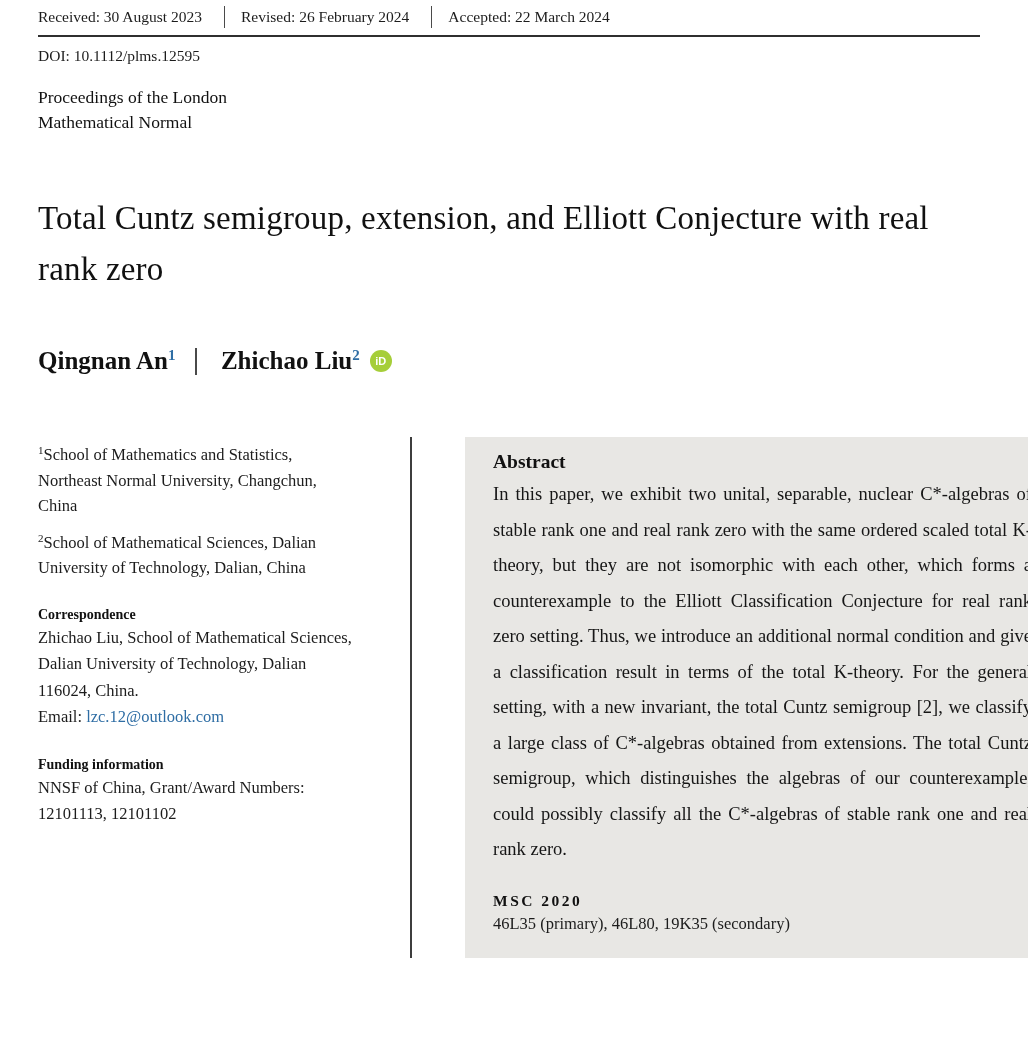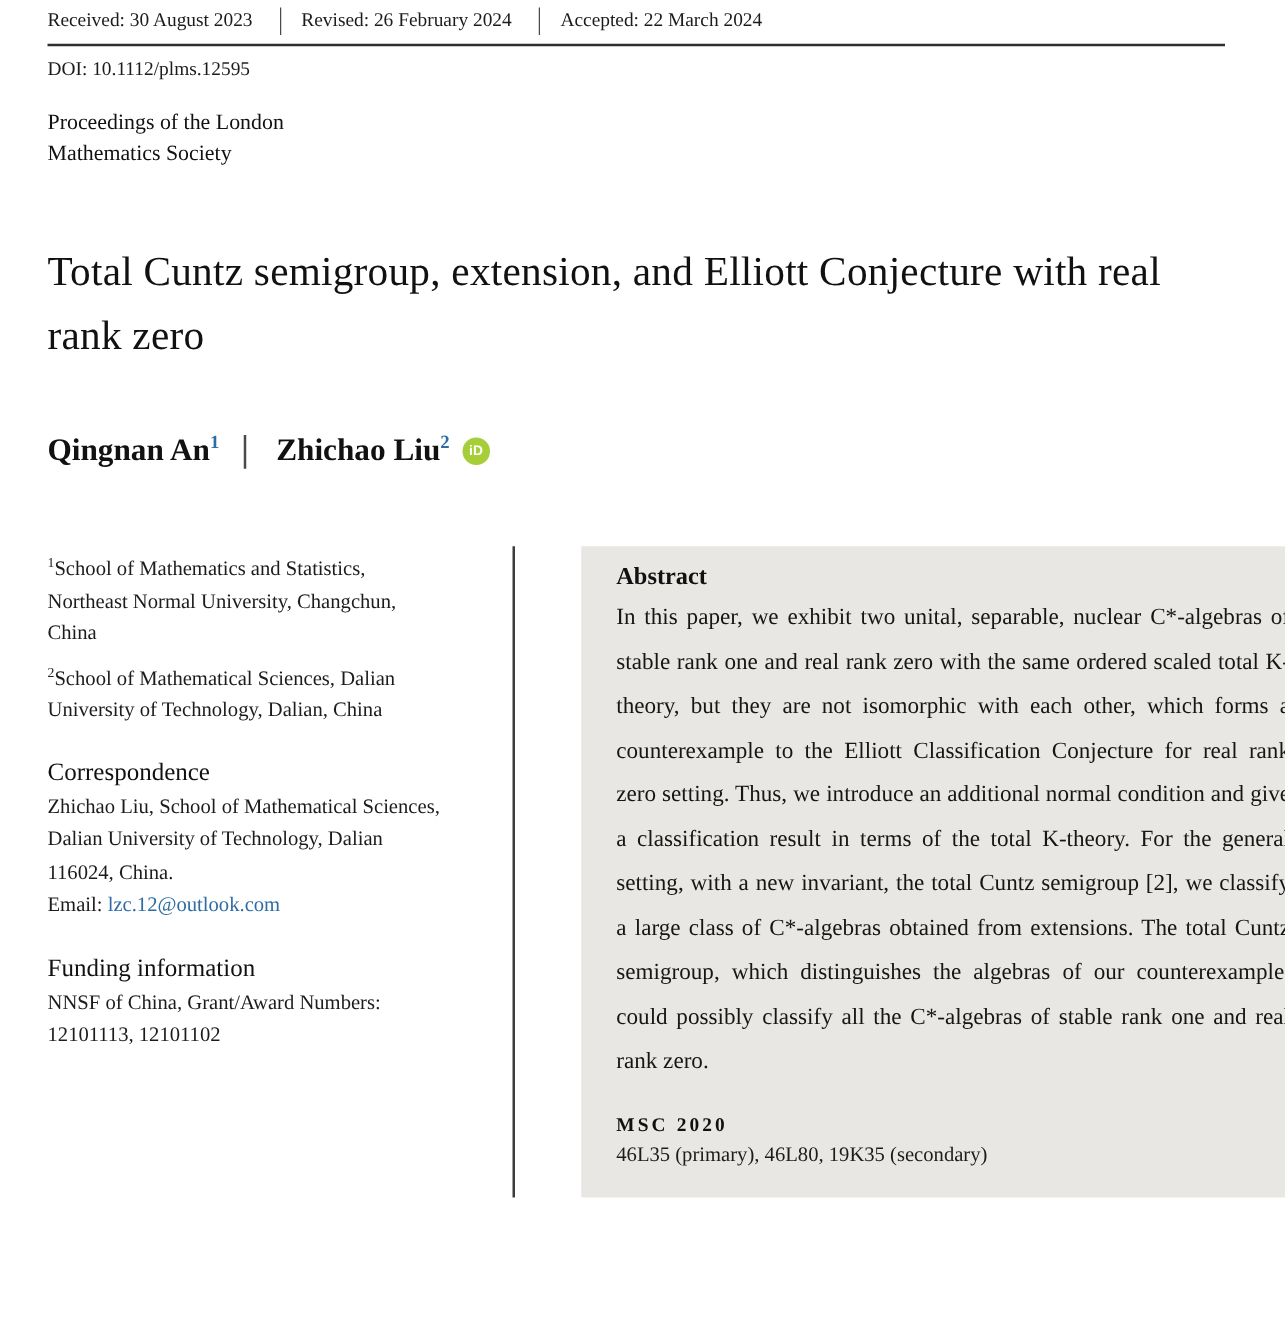--- a/index.html
+++ b/index.html
@@ -143,22 +143,22 @@
 
   
   .affiliation {
     font-size: 16.5px;
     line-height: 25.5px;
     color: #1c1c1c;
     margin-bottom: 11px;
   }
   .affiliation sup { font-size: 11px; line-height: 0; }
   .side-heading {
-    font-size: 20px;
-    font-weight: 400;
+    font-size: 14px;
+    font-weight: 700;
     color: #111;
     margin-top: 26px;
     margin-bottom: 2px;
   }
   .side-text {
     font-size: 16.5px;
     line-height: 26.5px;
     color: #1c1c1c;
   }
   .email-line { font-size: 16.5px; line-height: 26.5px; color: #1c1c1c; }
@@ -199,21 +199,21 @@
     <div class="date-item">Received: 30 August 2023</div>
     <div class="date-item">Revised: 26 February 2024</div>
     <div class="date-item">Accepted: 22 March 2024</div>
   </div>
 
   <div class="doi-line">DOI: 10.1112/plms.12595</div>
 
   <div class="header-row">
     <div class="journal-name">
       <div>Proceedings of the London</div>
-      <div>Mathematics Society</div>
+      <div>Mathematical Normal</div>
     </div>
   </div>
 
   <h1 class="paper-title">Total Cuntz semigroup, extension, and Elliott Conjecture with real rank zero</h1>
 
   <div class="authors-row">
     <span class="author"><span>Qingnan An</span><sup>1</sup></span>
     <span class="author-divider"></span>
     <span class="author"><span>Zhichao Liu</span><sup>2</sup></span>
     <span class="orcid-icon">iD</span>

